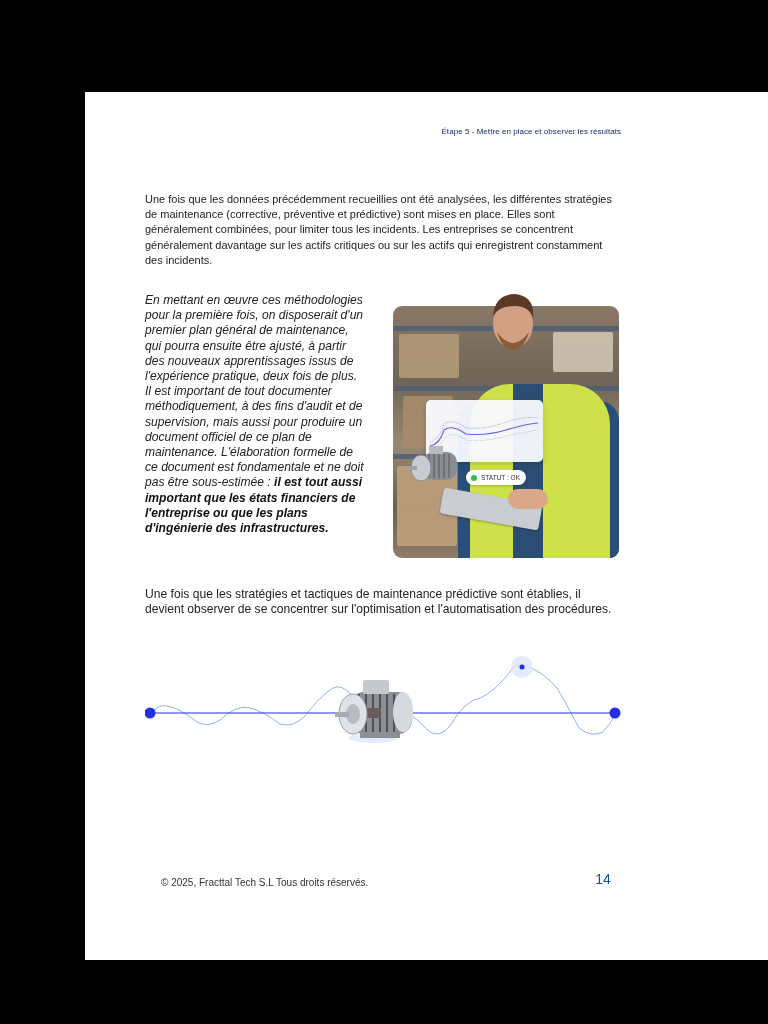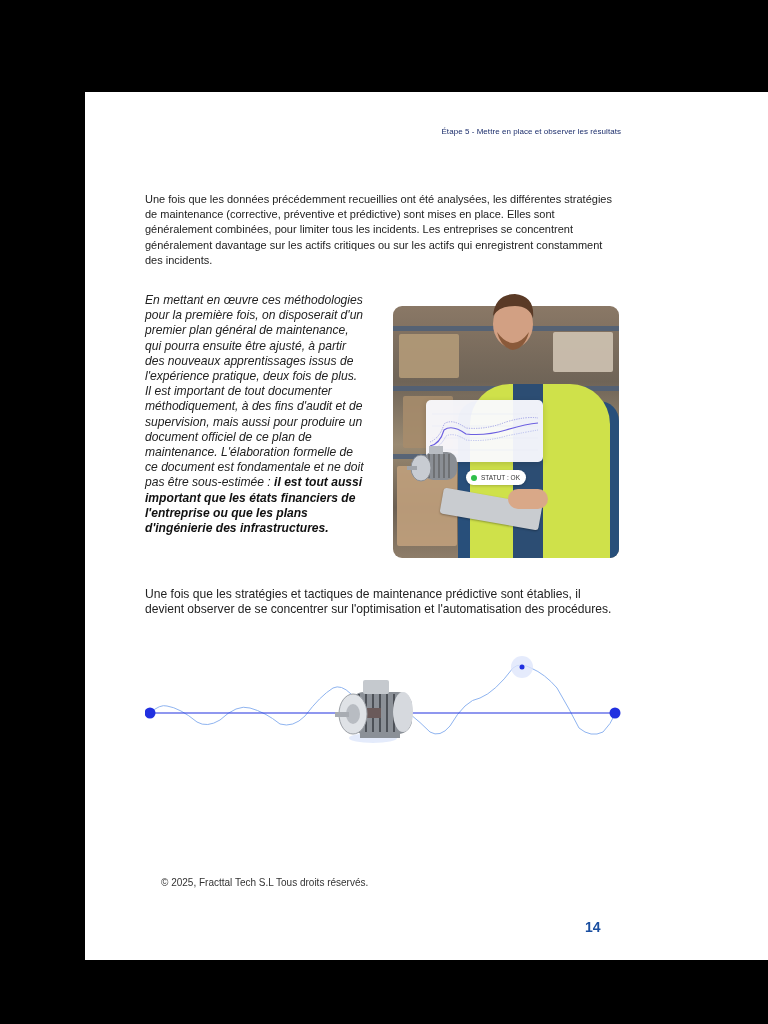--- a/index.html
+++ b/index.html
@@ -21,21 +21,21 @@
   .jacket-r { position:absolute; left:190px; top:95px; width:36px; height:157px; background:#284f7a; border-radius:0 20px 0 0; }
   .shirt { position:absolute; left:120px; top:78px; width:30px; height:174px; background:#2c4d73; }
   .tablet { position:absolute; left:48px; top:190px; width:100px; height:26px; background:#c9ccd0; transform:rotate(10deg); border-radius:3px; box-shadow:0 1px 2px rgba(0,0,0,.3); }
   .hand { position:absolute; left:115px; top:183px; width:40px; height:20px; background:#d9a888; border-radius:10px; }
   .chart-card { position:absolute; left:341px; top:308px; width:117px; height:62px; background:rgba(250,250,255,.95); border-radius:5px; box-shadow:0 2px 6px rgba(0,0,0,.15); }
   .status-pill { position:absolute; left:381px; top:378px; width:60px; height:15px; background:#fff; border-radius:8px; display:flex; align-items:center; padding-left:5px; font-size:6.5px; color:#333; box-shadow:0 1px 3px rgba(0,0,0,.2); }
   .status-dot { width:6px; height:6px; border-radius:50%; background:#2fbf4a; margin-right:4px; }
   .motor-small { position:absolute; left:320px; top:350px; width:60px; height:50px; }
   .deco { position:absolute; left:60px; top:560px; width:480px; height:100px; }
   .footer-copy { position:absolute; left:76px; top:785px; font-size:10px; color:#333; }
-  .page-num { position:absolute; left:500px; top:779px; width:36px; text-align:left; font-size:14px; font-weight:700; color:#1a4ea0;margin-top:48px; }
+  .page-num { position:absolute; left:500px; top:779px; width:36px; text-align:center; font-size:14px; font-weight:400; color:#1a4ea0; }
 </style>
 </head>
 <body>
 
 <div class="page">
 
   <div class="header-title">Étape 5 - Mettre en place et observer les résultats</div>
 
   <p class="p1">Une fois que les données précédemment recueillies ont été analysées, les différentes stratégies de maintenance (corrective, préventive et prédictive) sont mises en place. Elles sont généralement combinées, pour limiter tous les incidents. Les entreprises se concentrent généralement davantage sur les actifs critiques ou sur les actifs qui enregistrent constamment des incidents.</p>
 

